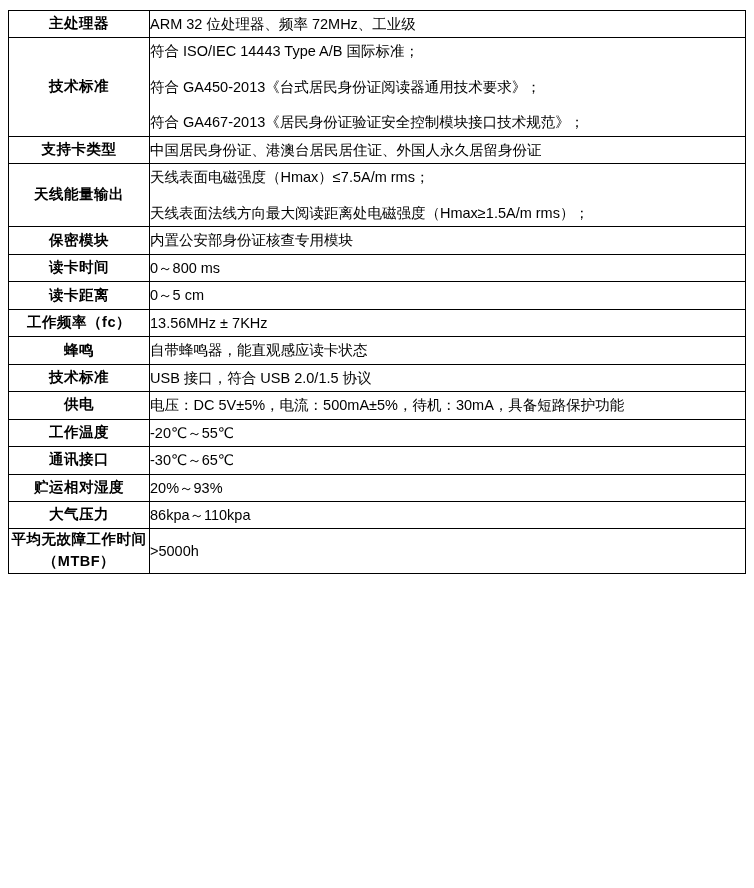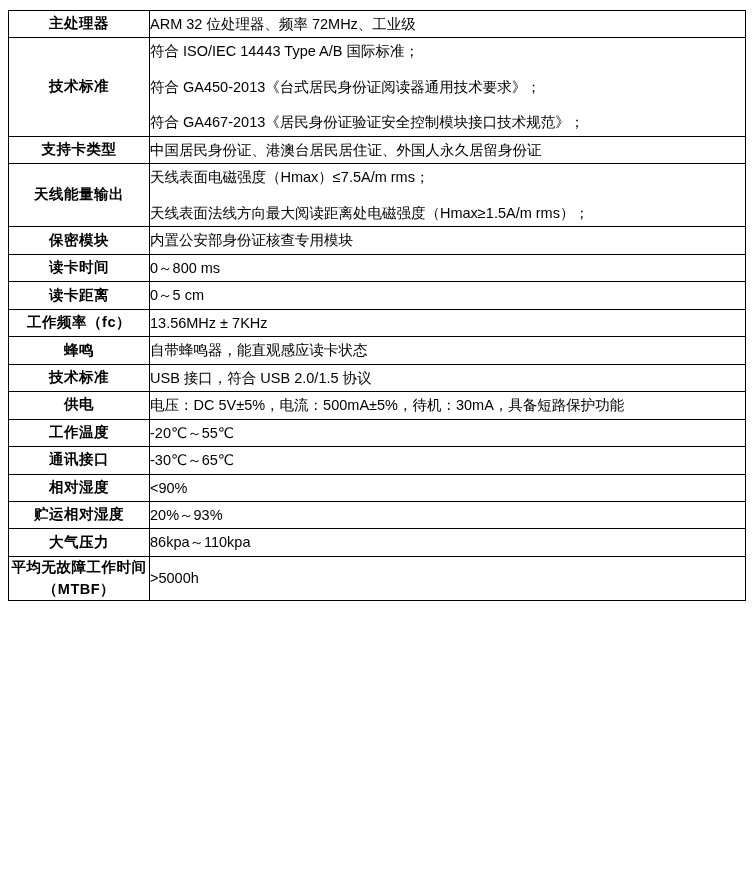--- a/index.html
+++ b/index.html
@@ -150,26 +150,20 @@
         </td>
       </tr>
 
       <tr>
         <td class="label-cell">通讯接口</td>
         <td class="value-cell">
           <span class="value-line">-30℃～65℃</span>
         </td>
       </tr>
 
-      <tr>
-        <td class="label-cell">相对湿度</td>
-        <td class="value-cell">
-          <span class="value-line">&lt;90%</span>
-        </td>
-      </tr>
 
       <tr>
         <td class="label-cell">贮运相对湿度</td>
         <td class="value-cell">
           <span class="value-line">20%～93%</span>
         </td>
       </tr>
 
       <tr>
         <td class="label-cell">大气压力</td>

